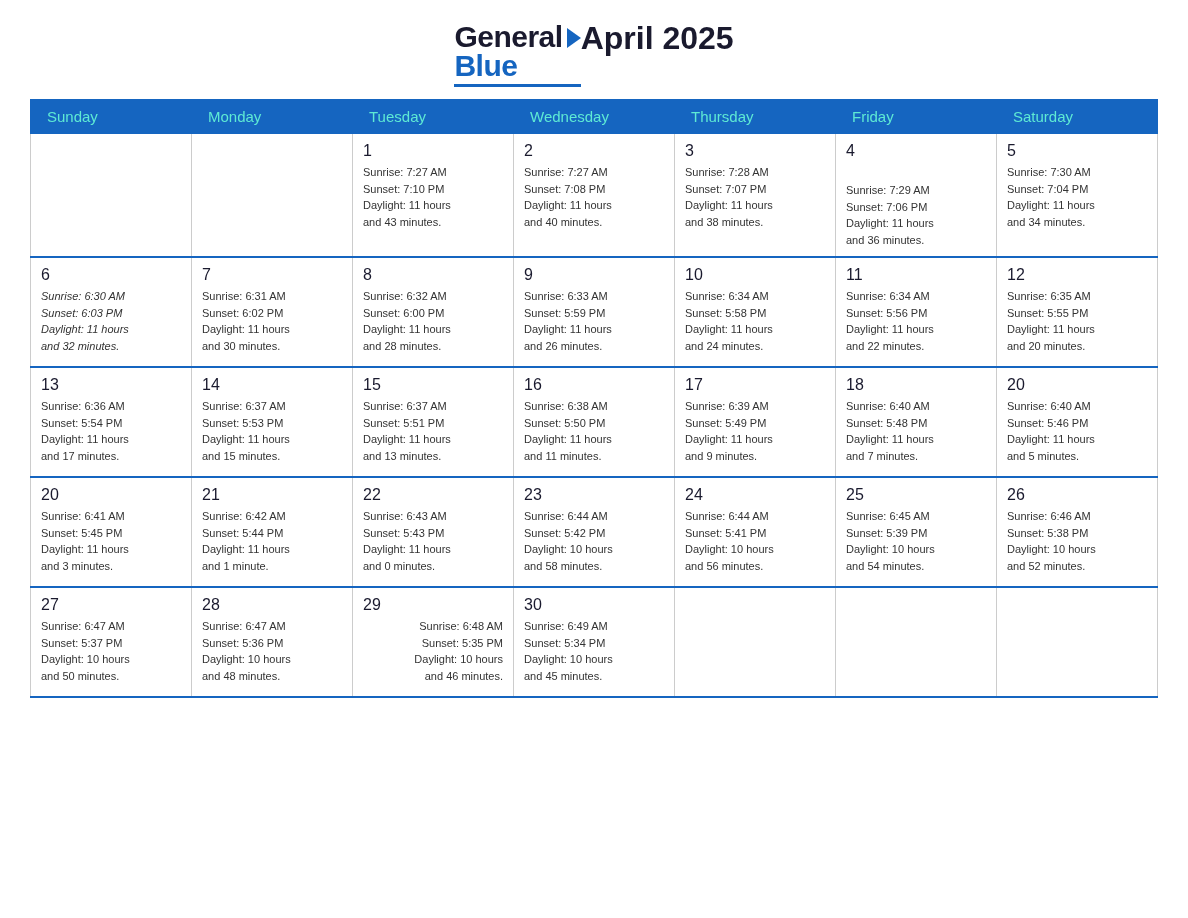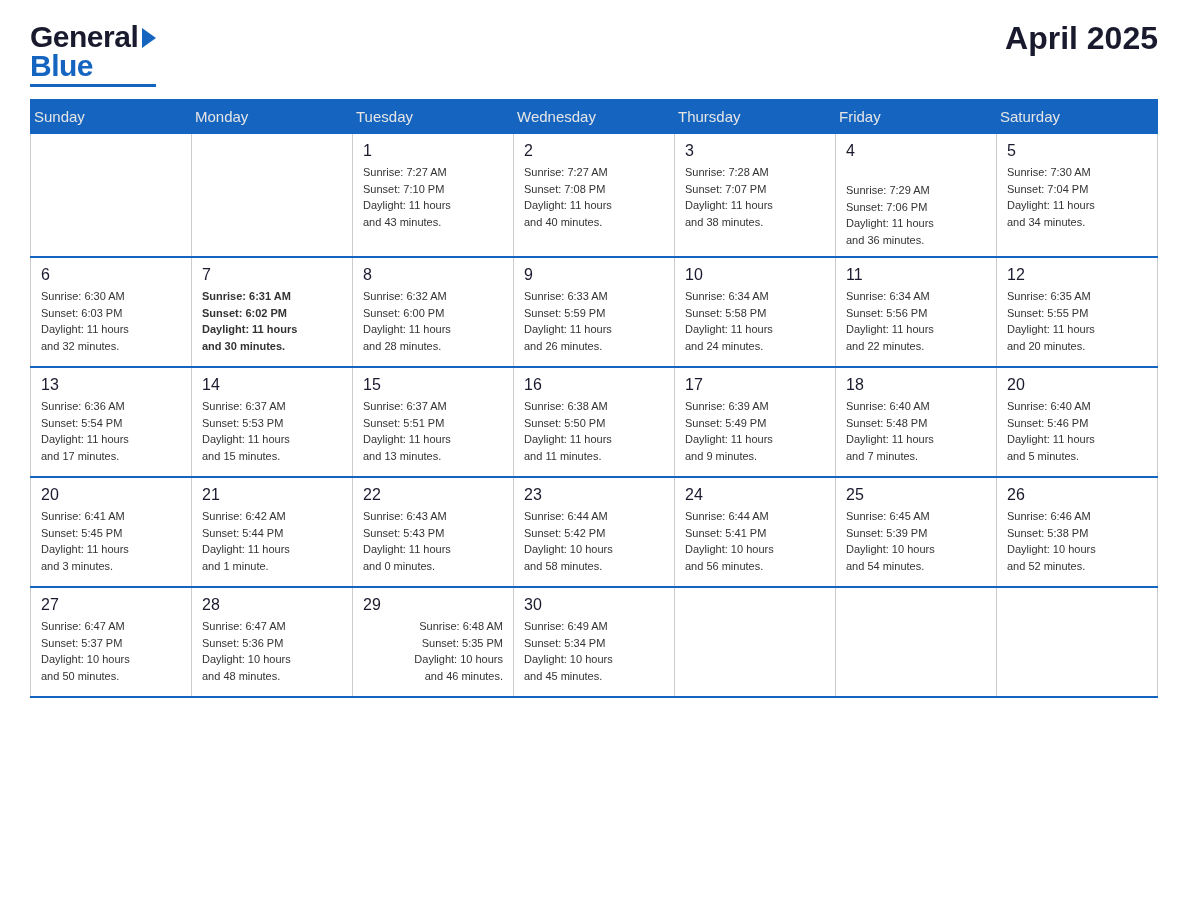--- a/index.html
+++ b/index.html
@@ -25,24 +25,24 @@
     }
     table {
       width: 100%;
       border-collapse: collapse;
       margin-top: 10px;
     }
     thead tr {
       background: #1565c0;
     }
     thead th {
-      color: #e5e5e5;
+      color: #5eead4;
       font-size: 15px;
       font-weight: normal;
-      padding: 8px 3px;
+      padding: 8px 16px;
       text-align: left;
       border: 1px solid #1565c0;
     }
     tbody td {
       width: 14.28%;
       vertical-align: top;
       padding: 8px 10px;
       border: 1px solid #ccc;
       font-size: 13px;
       color: #333;
@@ -107,21 +107,21 @@
     margin-left: 4px;
     margin-top: 2px;
   }
   .underline-blue {
     height: 3px;
     background: #1565c0;
     margin-top: 2px;
   }
 </style>
 
-<div style="display:flex; justify-content:space-between; align-items:flex-start; margin-bottom:12px;">
+<div style="display:flex; justify-content:center; align-items:flex-start; margin-bottom:12px;">
   <div class="logo-container">
     <div class="logo-row1">
       <span class="general-text">General</span>
       <div class="triangle-right"></div>
     </div>
     <div class="logo-row2">
       <span class="blue-text">Blue</span>
     </div>
     <div class="underline-blue" style="width:100%;"></div>
   </div>
@@ -178,28 +178,28 @@
           <div class="day-num">5</div>
           <div class="day-info" style="white-space: pre-line;">Sunrise: 7:30 AM
 Sunset: 7:04 PM
 Daylight: 11 hours
 and 34 minutes.</div>
         </td>
       </tr>
       <tr>
         <td>
           <div class="day-num">6</div>
-          <div class="day-info" style="white-space: pre-line;">Sunrise: 6:30 AM
+          <div class="day-info" style="white-space: pre-line; font-style: italic;">Sunrise: 6:30 AM
 Sunset: 6:03 PM
 Daylight: 11 hours
 and 32 minutes.</div>
         </td>
         <td>
           <div class="day-num">7</div>
-          <div class="day-info" style="white-space: pre-line; font-weight: bold;">Sunrise: 6:31 AM
+          <div class="day-info" style="white-space: pre-line;">Sunrise: 6:31 AM
 Sunset: 6:02 PM
 Daylight: 11 hours
 and 30 minutes.</div>
         </td>
         <td>
           <div class="day-num">8</div>
           <div class="day-info" style="white-space: pre-line;">Sunrise: 6:32 AM
 Sunset: 6:00 PM
 Daylight: 11 hours
 and 28 minutes.</div>

